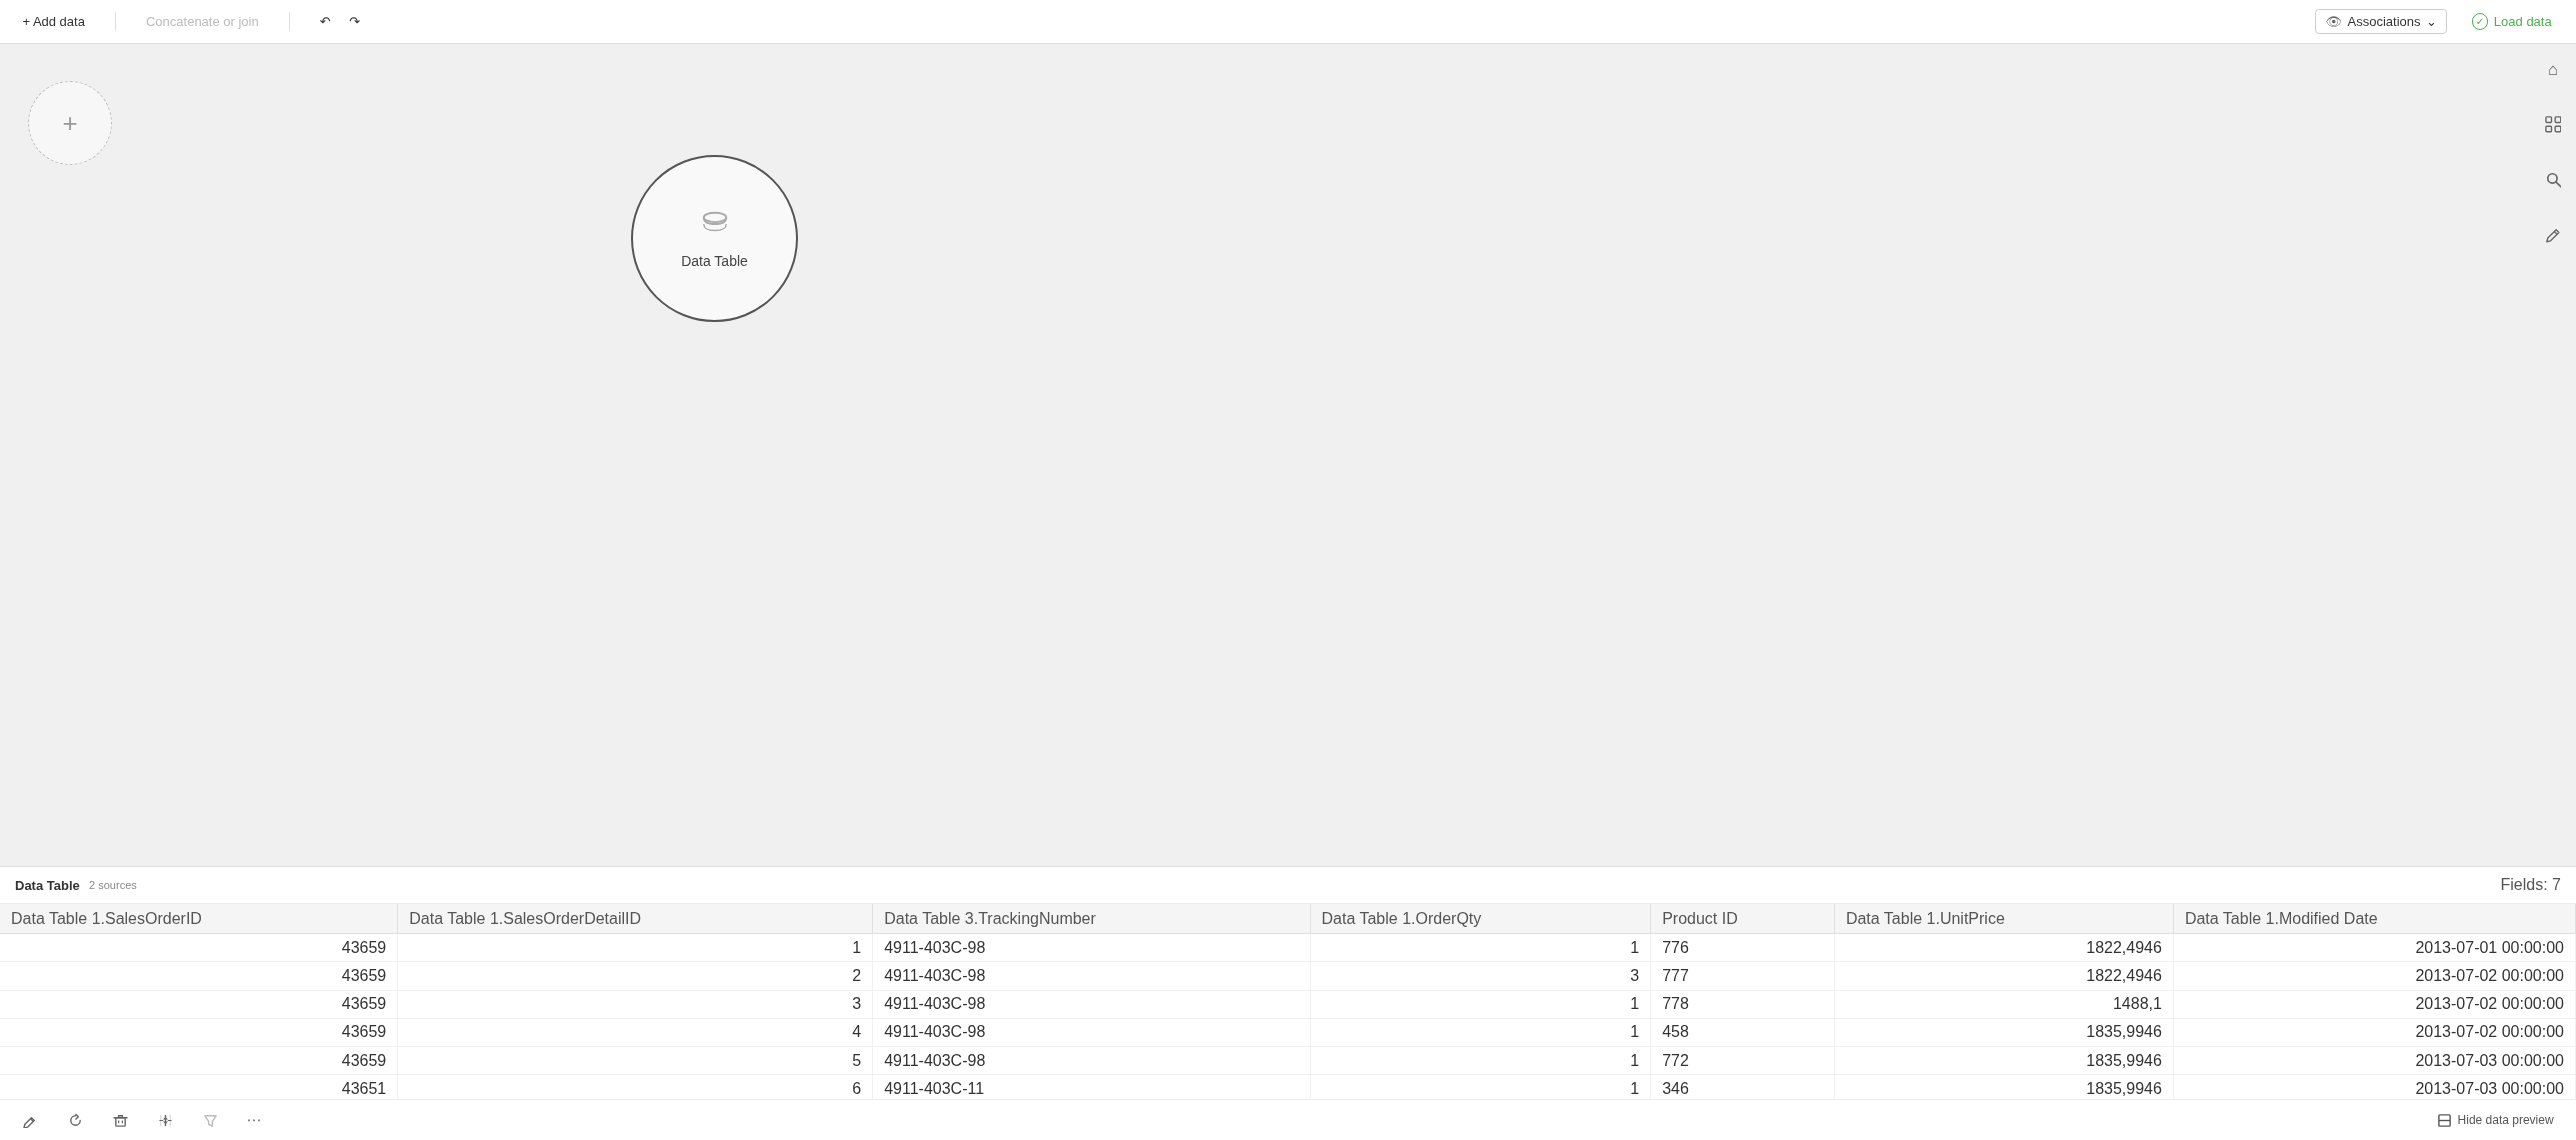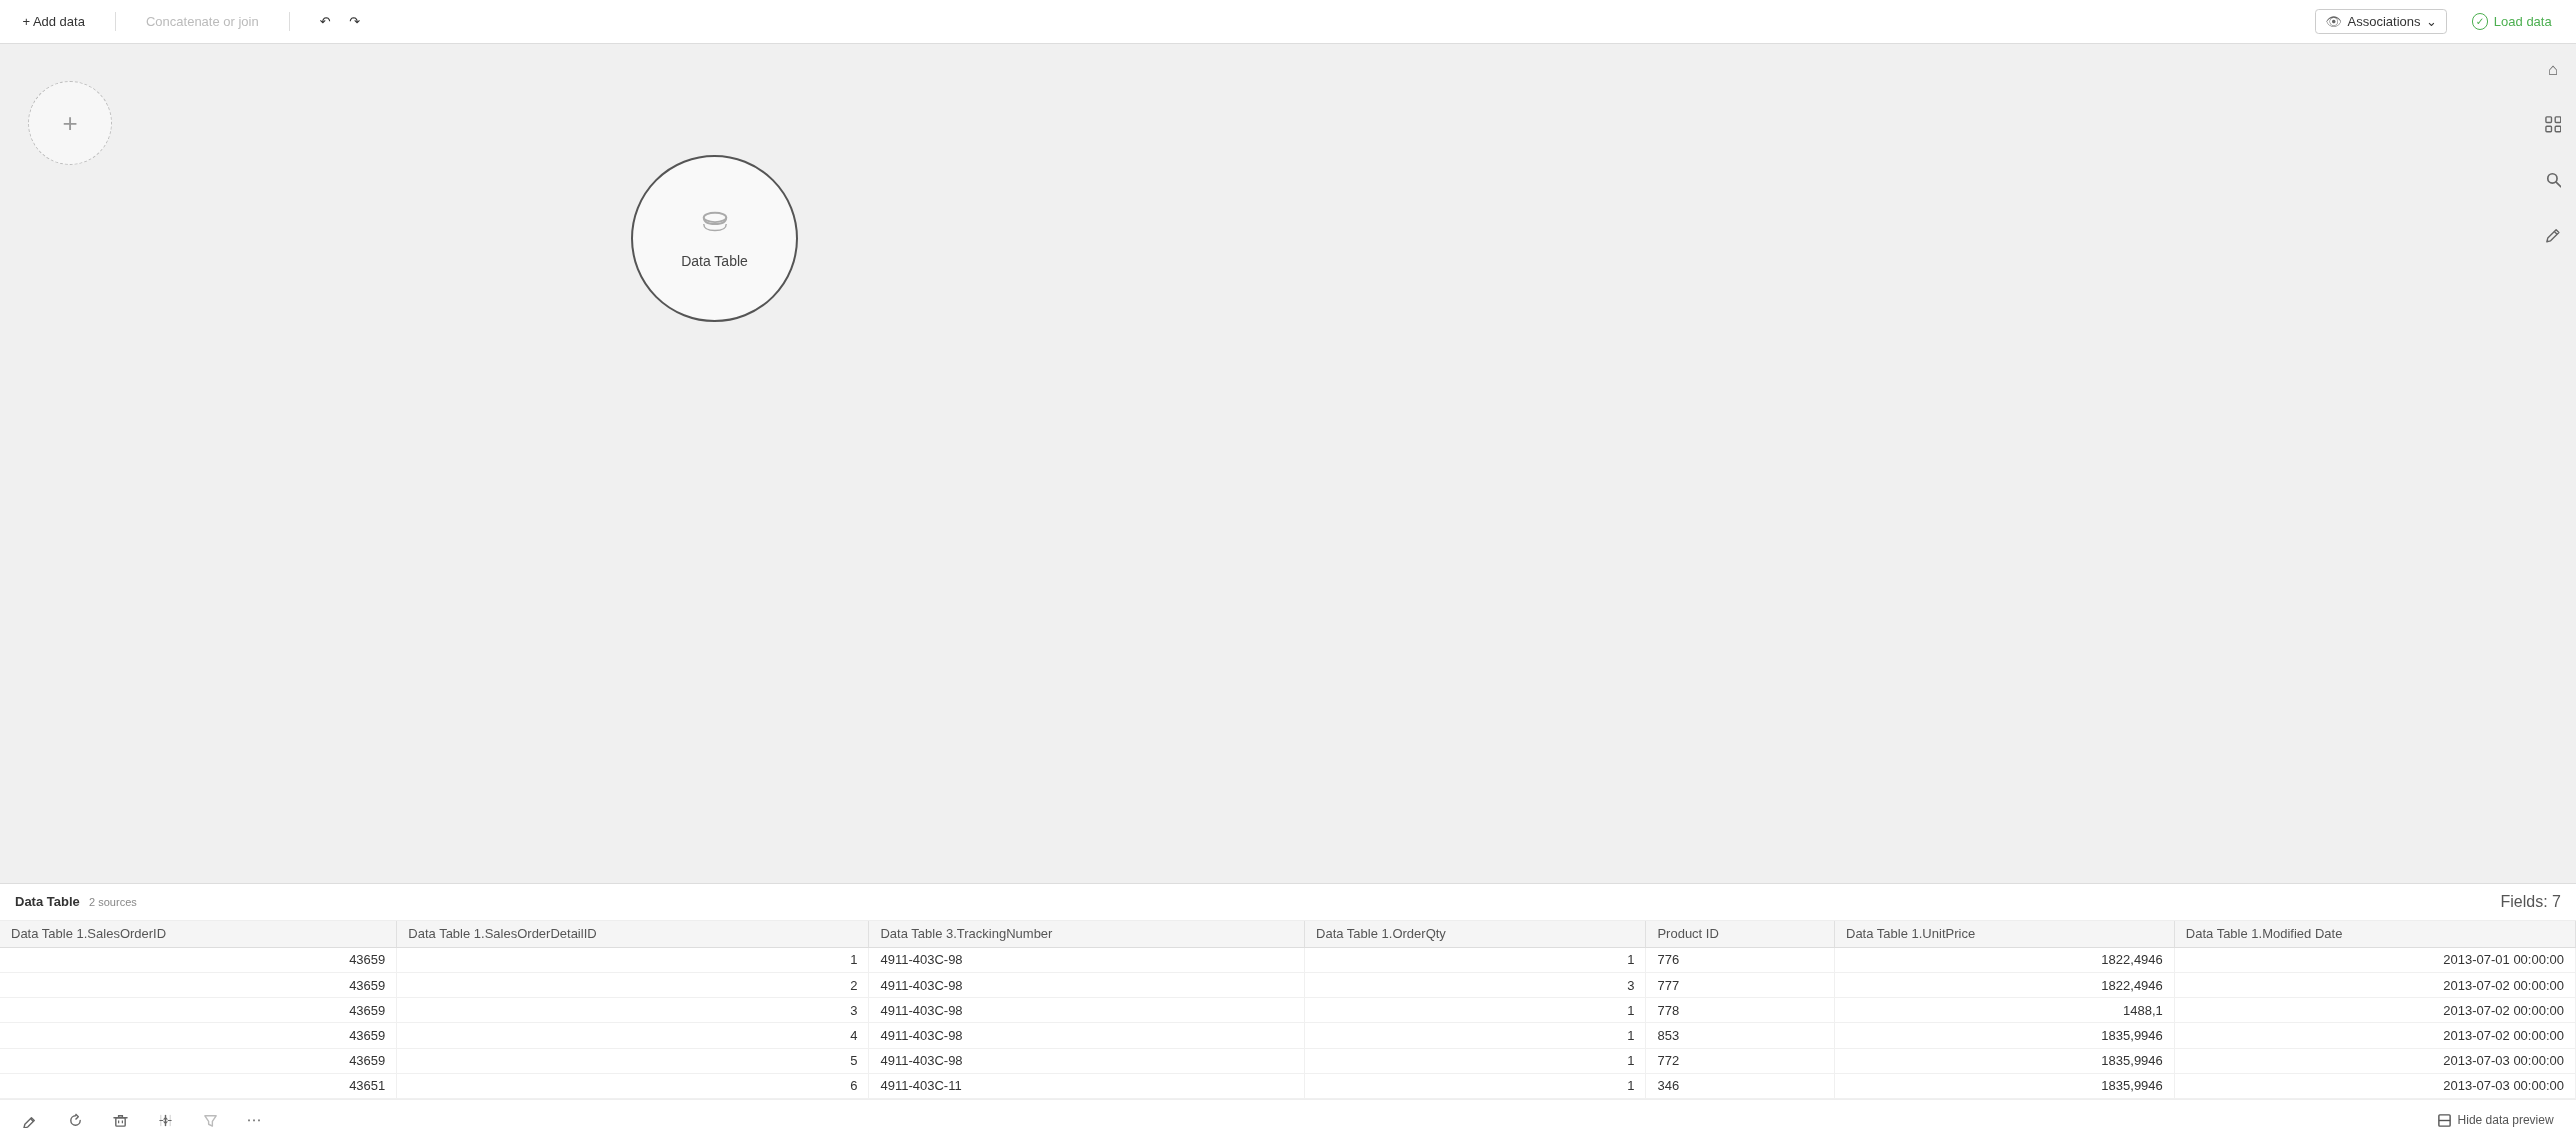--- a/index.html
+++ b/index.html
@@ -97,21 +97,21 @@
     .fields-count {
       font-size: 16px; color: #555;
     }
 
     
     .data-table-wrapper {
       overflow-x: auto; overflow-y: auto;
       max-height: 195px;
     }
     .data-table {
-      width: 100%; border-collapse: collapse; font-size: 13px;
+      width: 100%; border-collapse: collapse; font-size: 16px;
     }
     .data-table thead th {
       background: #f5f5f5; border-bottom: 0.9px solid #ddd;
       padding: 5.6px 11px; text-align: left;
       font-weight: 500; color: #555; white-space: nowrap;
       border-right: 0.9px solid #e0e0e0;
       position: sticky; top: 0; z-index: 1;
     }
     .data-table tbody td {
       padding: 4.6px 11px; border-bottom: 0.9px solid #f0f0f0;
@@ -268,21 +268,21 @@
             <td>1</td>
             <td>778</td>
             <td>1488,1</td>
             <td>2013-07-02 00:00:00</td>
           </tr>
           <tr>
             <td>43659</td>
             <td>4</td>
             <td>4911-403C-98</td>
             <td>1</td>
-            <td>853</td>
+            <td>458</td>
             <td>1835,9946</td>
             <td>2013-07-02 00:00:00</td>
           </tr>
           <tr>
             <td>43659</td>
             <td>5</td>
             <td>4911-403C-98</td>
             <td>1</td>
             <td>772</td>
             <td>1835,9946</td>

